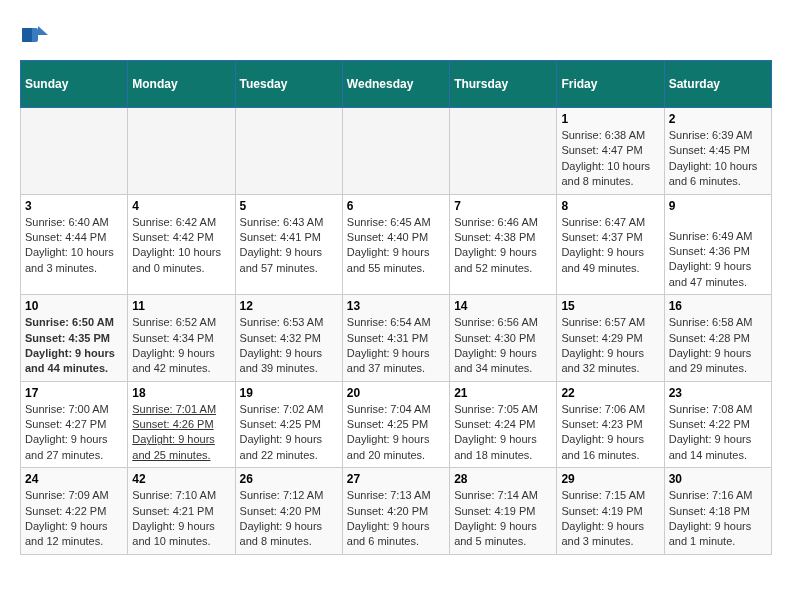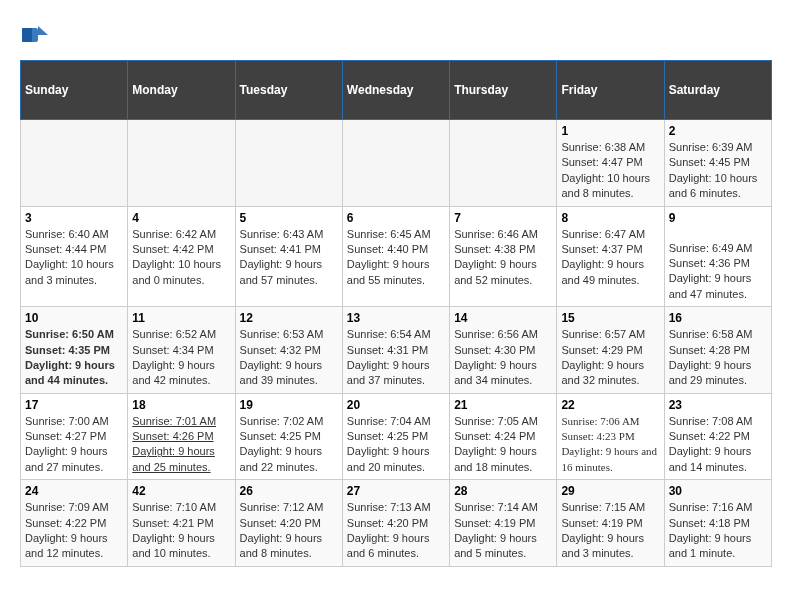--- a/index.html
+++ b/index.html
@@ -51,23 +51,23 @@
     .location {
       font-size: 16px;
       color: #555;
     }
     .calendar {
       width: 100%;
       border-collapse: collapse;
       font-size: 11px;
     }
     .calendar thead th {
-      background-color: #404040;
+      background-color: #0f766e;
       color: #fff;
-      padding: 22px 4px;
+      padding: 16px 4px;
       text-align: left;
       font-size: 12px;
       font-weight: bold;
       border: 1px solid #2a6aaf;
     }
     .calendar tbody td {
       border: 1px solid #ccc;
       vertical-align: top;
       padding: 4px;
       width: 107px;
@@ -259,21 +259,21 @@
 Daylight: 9 hours and 20 minutes.</div>
         </td>
         <td>
           <span class="day-number">21</span>
           <div class="day-info" style="white-space: pre-line;">Sunrise: 7:05 AM
 Sunset: 4:24 PM
 Daylight: 9 hours and 18 minutes.</div>
         </td>
         <td>
           <span class="day-number">22</span>
-          <div class="day-info" style="white-space: pre-line; font-family: Liberation Serif, serif;">Sunrise: 7:06 AM
+          <div class="day-info" style="white-space: pre-line;">Sunrise: 7:06 AM
 Sunset: 4:23 PM
 Daylight: 9 hours and 16 minutes.</div>
         </td>
         <td>
           <span class="day-number">23</span>
           <div class="day-info" style="white-space: pre-line;">Sunrise: 7:08 AM
 Sunset: 4:22 PM
 Daylight: 9 hours and 14 minutes.</div>
         </td>
       </tr>

